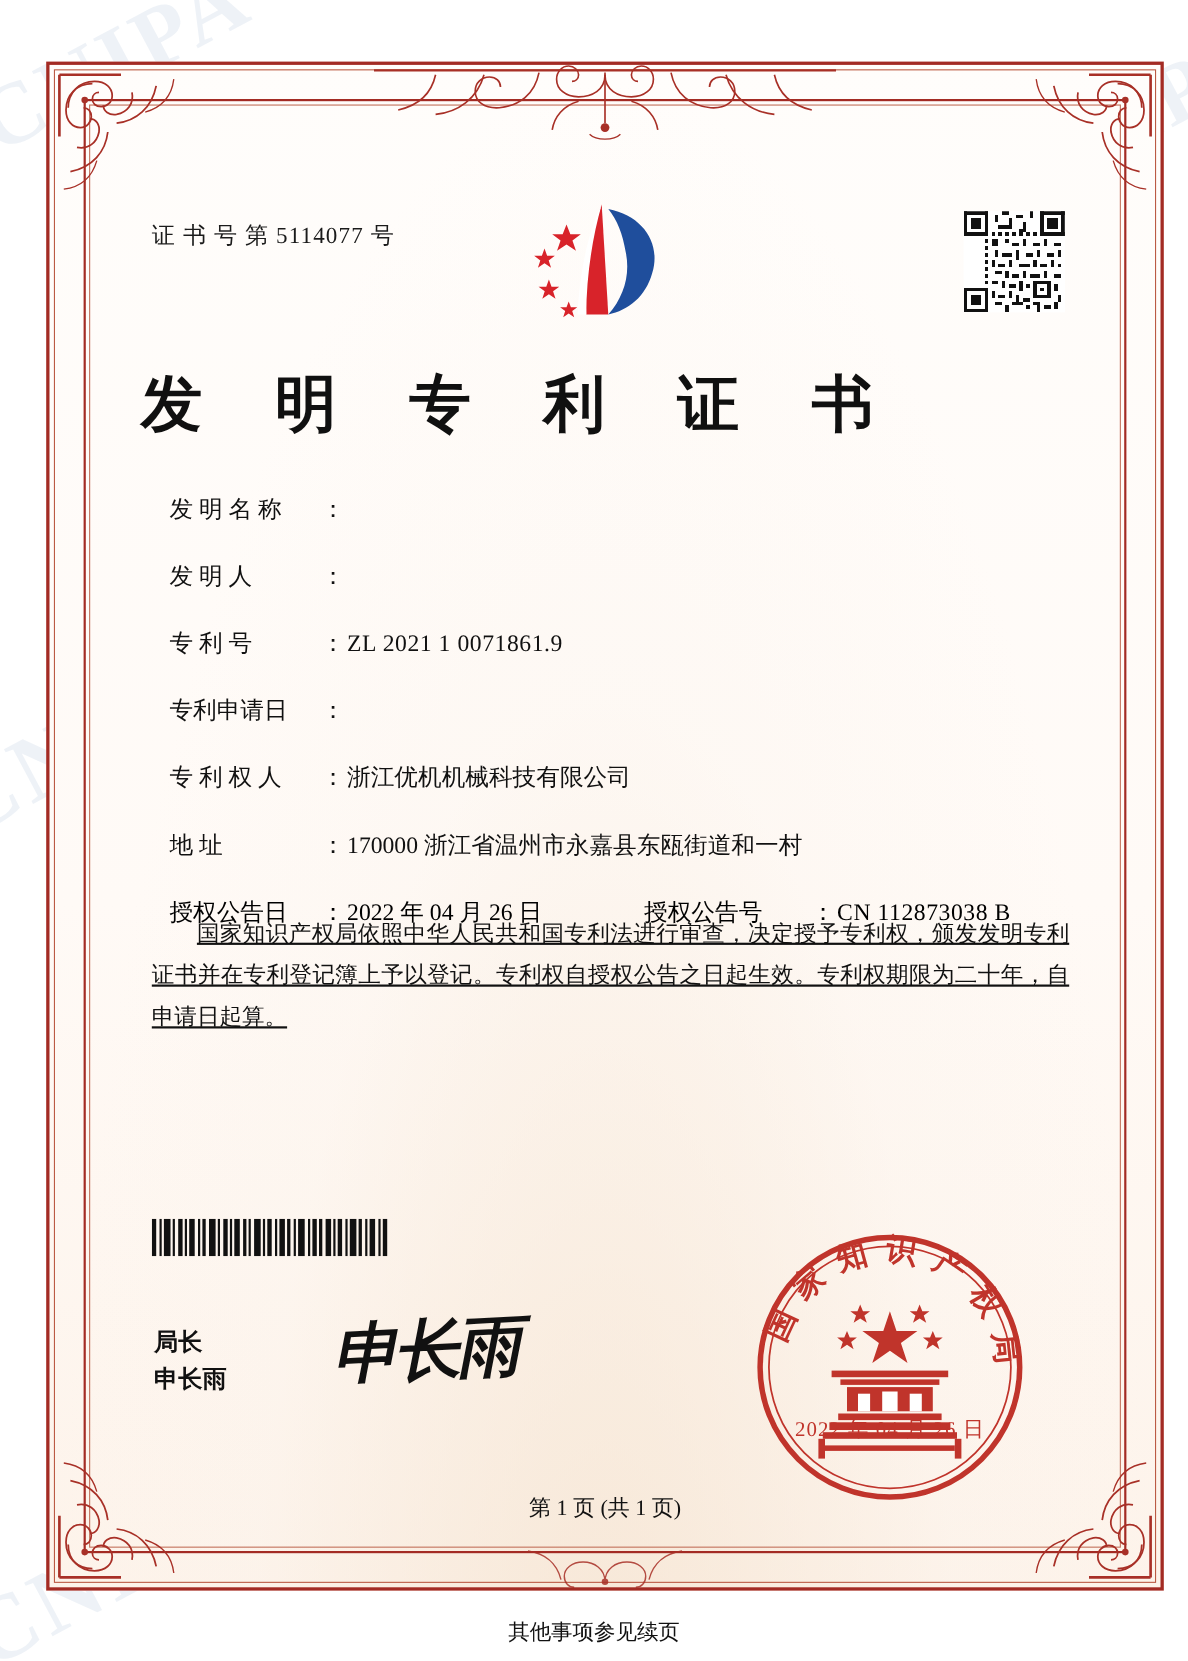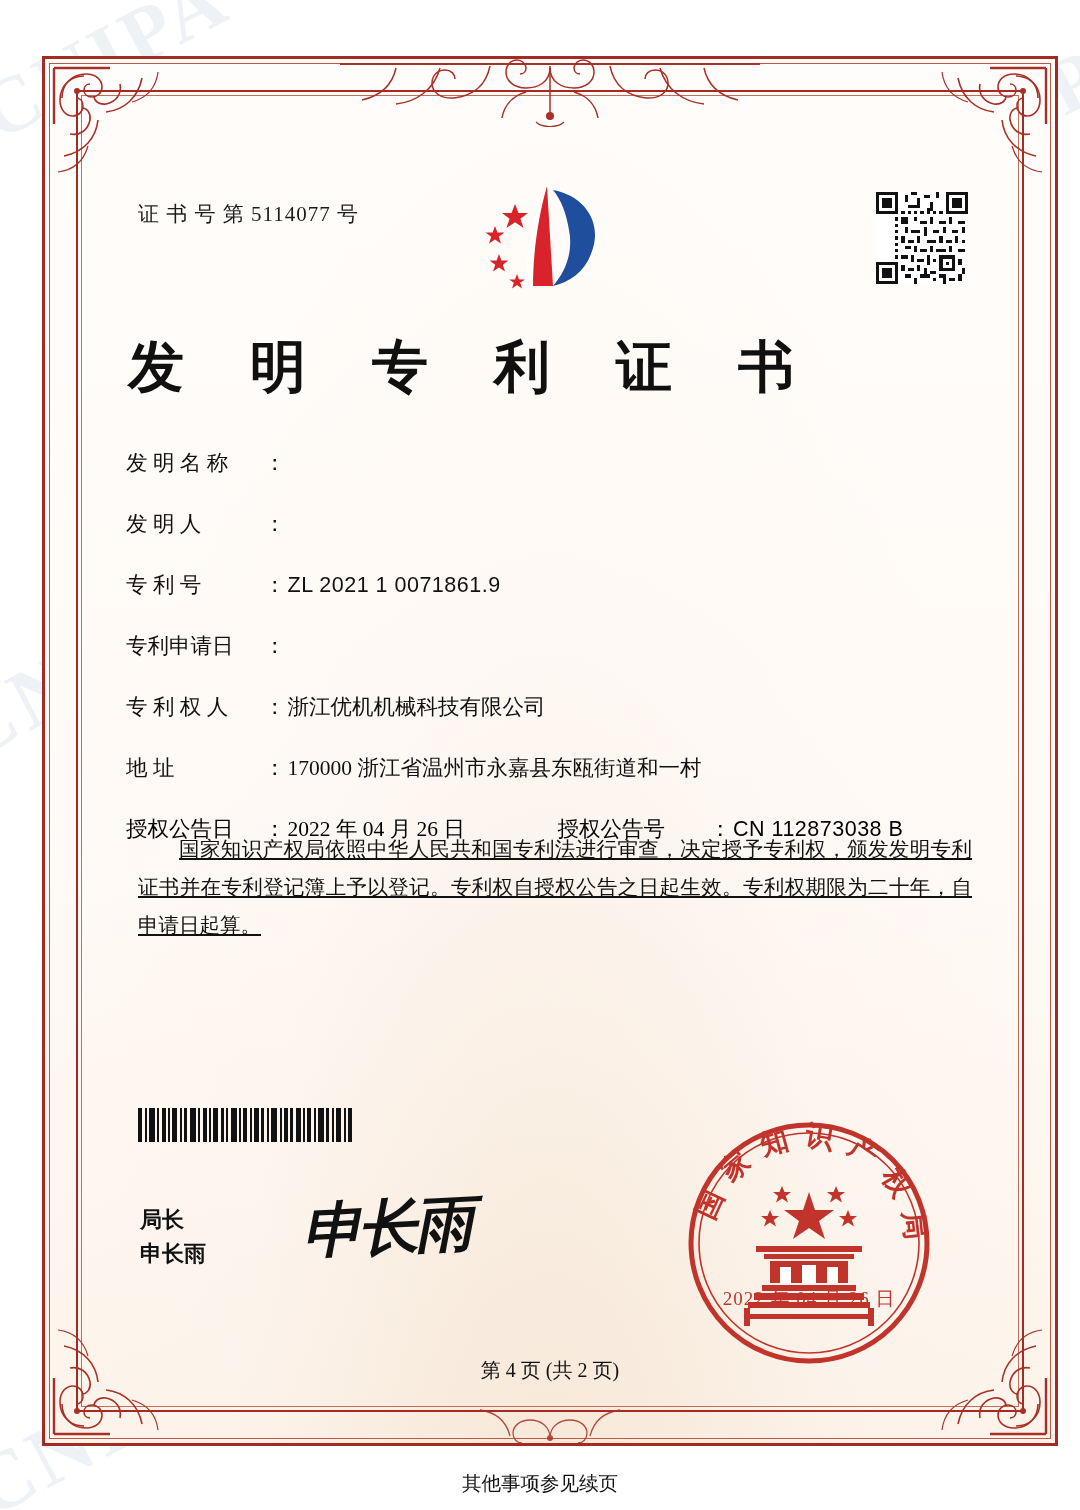--- a/index.html
+++ b/index.html
@@ -131,39 +131,39 @@
     font-weight: 700;
     letter-spacing: 26px;
     text-indent: 26px;
     color: #101010;
     font-family: "Liberation Serif", "DejaVu Serif", serif;
   }
 
   
   .fields {
     position: absolute;
-    left: 24px; right: 26px; top: 330px;
+    left: 52px; right: 26px; top: 330px;
   }
   .row {
     display: flex;
     align-items: baseline;
     margin-bottom: 32px;
     font-size: 21.5px;
     color: #111;
   }
   .lbl {
     width: 138px;
     flex: 0 0 138px;
     display: flex;
     justify-content: space-between;
     letter-spacing: 0;
   }
   .colon { margin: 0 2px 0 0; }
   .val { flex: 1; }
-  .val-mono { font-family: Liberation Sans, sans-serif; letter-spacing: .5px; }
+  .val-mono { font-family: Liberation Serif, serif; letter-spacing: .5px; }
 
   .row-two { display: flex; align-items: baseline; font-size: 21.5px; }
   .row-two .grant-date-label { width: 138px; flex: 0 0 138px; display:flex; justify-content: space-between; }
   .row-two .grant-date-val { flex: 0 0 270px; }
   .row-two .grant-no-label { flex: 0 0 152px; display:flex; justify-content: space-between; font-family: Liberation Mono, monospace; }
   .row-two .grant-no-val { flex: 1; }
 
   
   .paras {
     position: absolute;
@@ -647,18 +647,18 @@
           </g>
 
           <rect x="60" y="190" width="6" height="18"></rect>
           <rect x="184" y="190" width="6" height="18"></rect>
           <rect x="66" y="196" width="118" height="5"></rect>
         </g>
       </svg>
     </div>
     <div class="seal-date">2022 年 04 月 26 日</div>
 
-    <div class="page-no">第 4 页 (共 2 页)</div>
+    <div class="page-no">第 1 页 (共 1 页)</div>
 
   </div>
 </div>
 
 <div class="footer-note">其他事项参见续页</div>
 
 </body></html>

